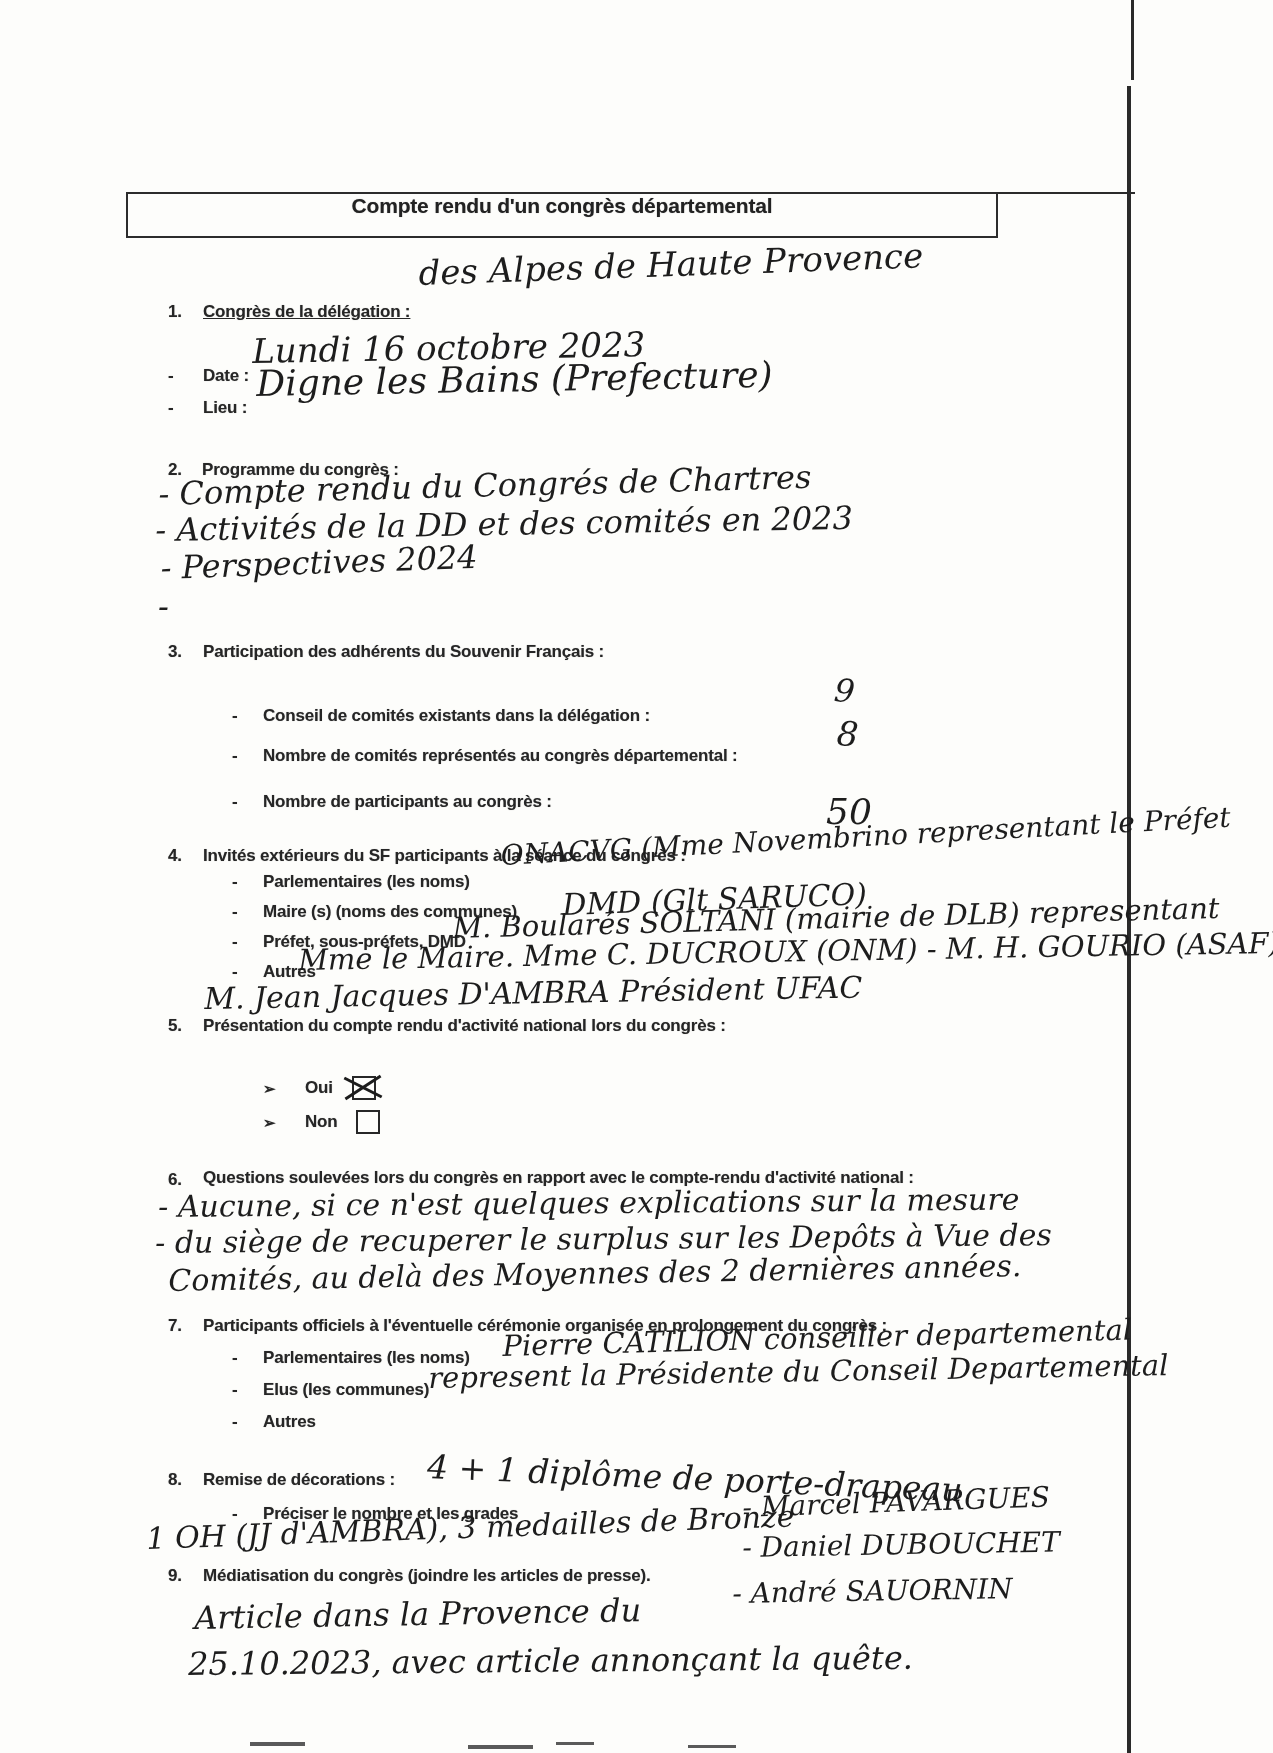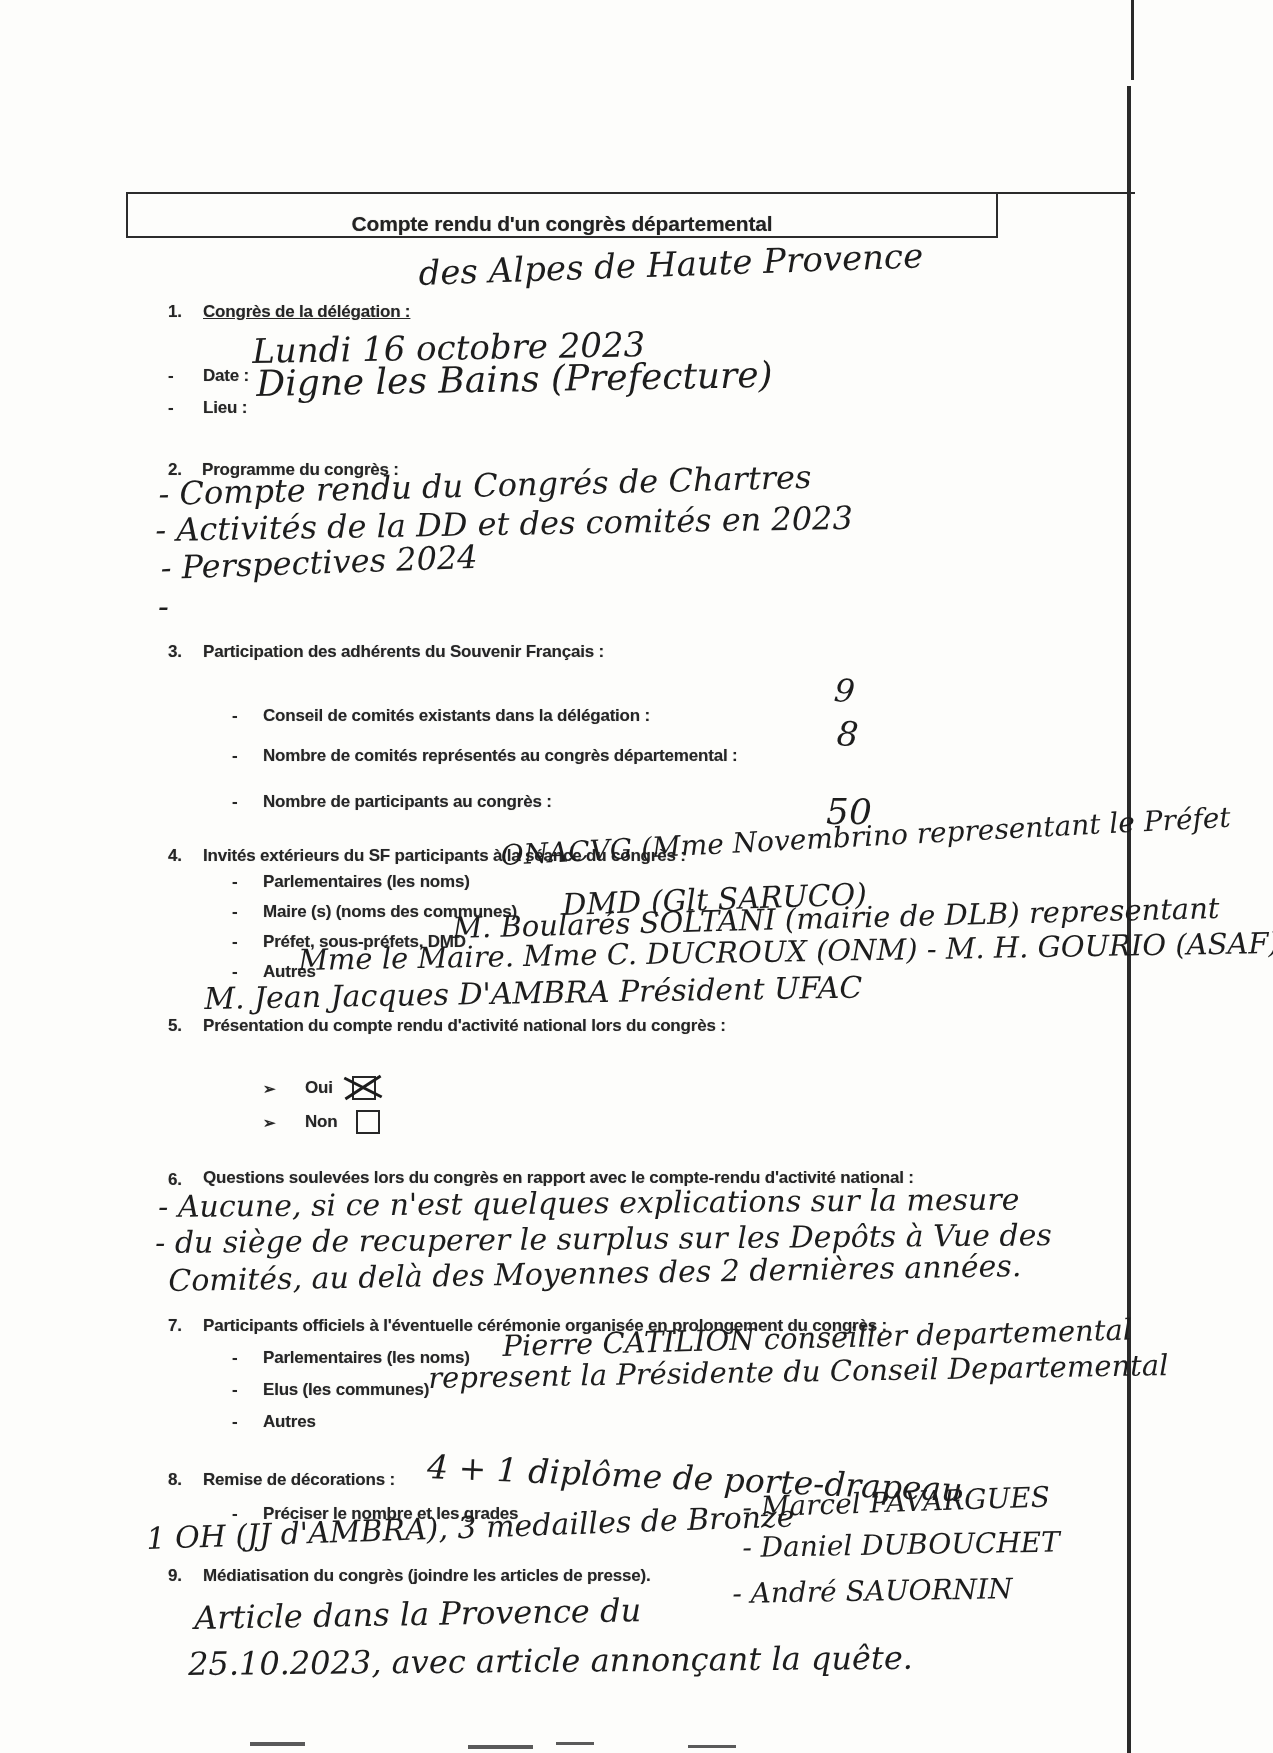--- a/index.html
+++ b/index.html
@@ -3,21 +3,21 @@
 <meta charset="utf-8">
 <style>
   html,body{margin:0;padding:0;background:#e9e9e9;}
   .page{position:relative;width:1273px;height:1753px;background:#fdfdfb;overflow:hidden;
         font-family:"Liberation Sans",sans-serif;}
   .p{position:absolute;font-weight:bold;color:#262626;font-size:17px;letter-spacing:-0.2px;
      white-space:nowrap;text-shadow:0 0 1px rgba(0,0,0,0.30);}
   .hw{position:absolute;font-family:"DejaVu Serif",serif;font-style:italic;color:#1d1d1d;
       white-space:nowrap;transform-origin:left top;line-height:1;}
   .title-box{position:absolute;left:126px;top:192px;width:868px;height:42px;
-             border:2px solid #2c2c2c;display:flex;align-items:flex-end;justify-content:center;}
+             border:2px solid #2c2c2c;display:flex;align-items:flex-start;justify-content:center;}
   .title{font-weight:bold;font-size:21px;color:#222;letter-spacing:-0.2px;
          text-shadow:0 0 1px rgba(0,0,0,0.35);}
   .line{position:absolute;background:#2a2a2a;}
   .cb{position:absolute;width:20px;height:20px;border:2px solid #272727;background:transparent;}
   .xbar{position:absolute;height:3px;background:#1c1c1c;transform-origin:center;}
   .mark{position:absolute;background:#5a5a5a;}
 </style>
 </head>
 <body>
 

